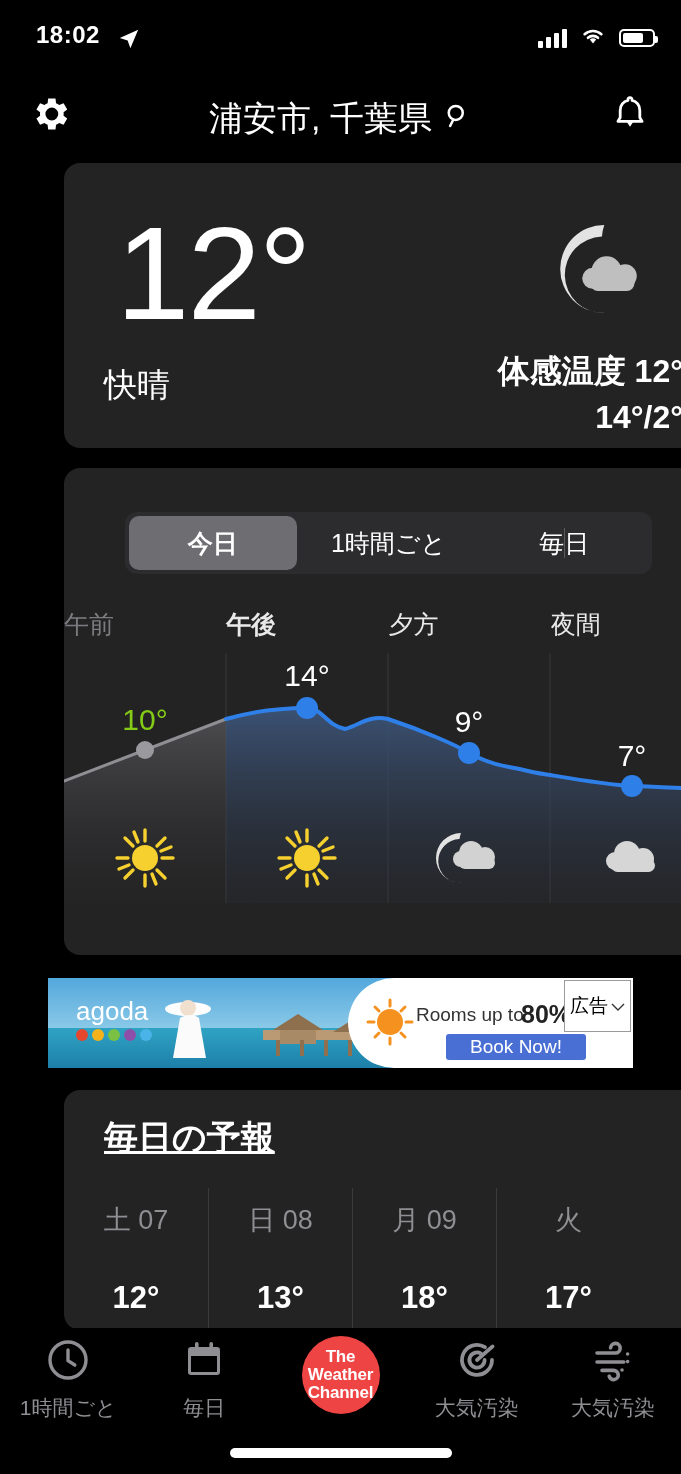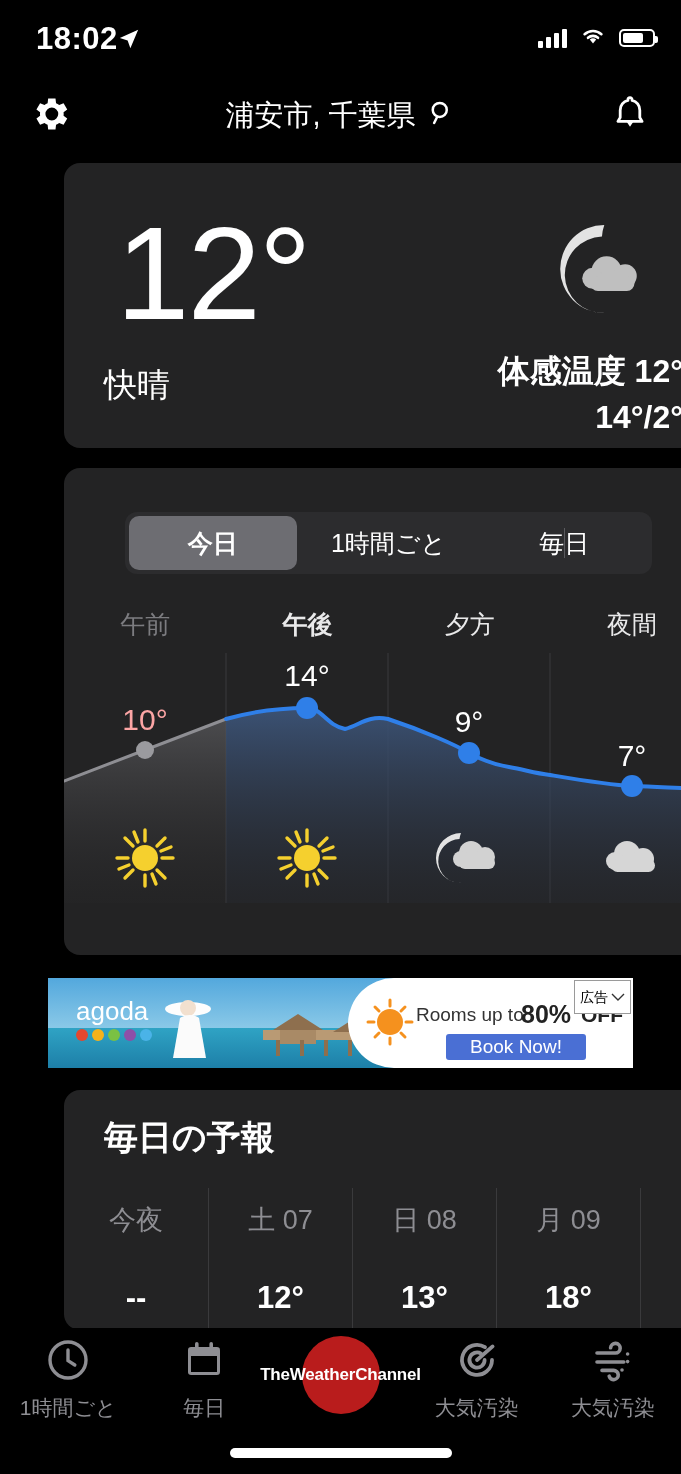--- a/index.html
+++ b/index.html
@@ -6,21 +6,21 @@
   html,body { width:681px; height:1474px; background:#000; overflow:hidden; }
   body {
     font-family:"Liberation Sans","DejaVu Sans",sans-serif;
     color:#fff; -webkit-font-smoothing:antialiased;
   }
   .phone { position:relative; width:681px; height:1474px; background:#000; }
 
   
   .statusbar { position:absolute; top:0; left:0; width:681px; height:72px; }
   .sb-time {
-    position:absolute; left:36px; top:21px; font-size:31px; font-weight:600;
+    position:absolute; left:36px; top:21px; font-size:24px; font-weight:600;
     letter-spacing:0.5px;
   }
   .sb-loc { position:absolute; left:118px; top:28px; }
   .sb-right { position:absolute; right:26px; top:26px; display:flex; align-items:center; gap:12px; }
   .bars { display:flex; align-items:flex-end; gap:3px; height:20px; }
   .bars i { display:block; width:5px; background:#fff; border-radius:1px; }
   .bars i:nth-child(1){height:7px;} .bars i:nth-child(2){height:11px;}
   .bars i:nth-child(3){height:15px;} .bars i:nth-child(4){height:19px;}
   .batt {
     width:36px; height:18px; border:2px solid #fff; border-radius:5px;
@@ -30,21 +30,21 @@
     content:""; position:absolute; right:-5px; top:5px; width:3px; height:7px;
     background:#fff; border-radius:0 2px 2px 0;
   }
   .batt span { display:block; height:100%; width:70%; background:#fff; border-radius:2px; }
 
   
   .header { position:absolute; top:92px; left:0; width:681px; height:62px; }
   .hdr-gear { position:absolute; left:28px; top:0px; }
   .hdr-title {
     position:absolute; left:0; right:0; top:4px; text-align:center;
-    font-size:29px; font-weight:500; display:flex; align-items:center;
+    font-size:34px; font-weight:500; display:flex; align-items:center;
     justify-content:center; gap:10px;
   }
   .hdr-bell { position:absolute; right:30px; top:0px; }
 
   
   .card { position:absolute; left:16px; width:649px; background:#232324; border-radius:16px;margin-left:48px; }
 
   
   .cc { top:163px; height:285px; }
   .cc-temp {
@@ -70,63 +70,63 @@
   }
   .seg-item.active { background:#6d6d72; font-weight:600; }
   .seg-div {
     position:absolute; left:50%; top:12px; width:1px; height:30px;
     background:#5a5a5e;
   }
   .periods {
     position:absolute; left:0; top:140px; width:649px; height:56px;
     display:flex;
   }
-  .period { flex:1; text-align:center; font-size:25px; color:#e9e9ea; }
+  .period { flex:1; text-align:left; font-size:25px; color:#e9e9ea; }
   .period.past { color:#7c7c80; }
   .period.now { font-weight:700; }
   .chart-wrap { position:absolute; left:0; top:185px; width:649px; height:300px; }
   .chart-svg { position:absolute; left:0; top:0; }
   .labels { position:absolute; left:0; top:0; width:649px; height:120px; }
   .tlabel { position:absolute; font-size:30px; font-weight:400; color:#fff; text-align:center; transform:translateX(-50%); }
-  .tlabel.past { color:#fca5a5; }
+  .tlabel.past { color:#84cc16; }
   .icons-row {
     position:absolute; left:0; top:160px; width:649px; display:flex;
   }
   .icon-cell { flex:1; display:flex; justify-content:center; align-items:center; height:90px; }
 
   
   .ad { position:absolute; left:48px; top:978px; width:585px; height:90px; overflow:hidden; background:#0a0a0a; }
   .ad-inner { position:absolute; inset:0; }
   .ad-badge {
     position:absolute; right:2px; top:2px; background:#fff; color:#000;
-    font-size:14px; padding:8px 5px; border:1px solid #9a9a9a; z-index:5;
+    font-size:19px; padding:14px 5px; border:1px solid #9a9a9a; z-index:5;
     display:flex; align-items:flex-end; gap:3px; line-height:1.15;
   }
 
   
   .dc { top:1090px; height:240px; overflow:hidden; }
-  .dc-title { position:absolute; left:40px; top:25px; font-size:34px; font-weight:700; }
+  .dc-title { position:absolute; left:40px; top:25px; font-size:34px; font-weight:700;text-decoration:underline; }
   .dc-row { position:absolute; left:0; top:98px; width:649px; height:145px; display:flex; }
   .dc-col {
     width:144px; flex:none; position:relative; text-align:center;
     border-left:1px solid #3a3a3c;
   }
   .dc-col:first-child { border-left:none; }
   .dc-day { font-size:27px; color:#8e8e93; margin-top:14px; }
   .dc-hi { font-size:31px; font-weight:700; margin-top:42px; }
   .dc-lo { font-size:31px; font-weight:400; color:#e4e4e6; margin-top:8px; }
 
   
   .tabbar { position:absolute; left:0; bottom:0; width:681px; height:146px; background:#000; }
   .tabs { display:flex; width:681px; height:110px; padding-top:8px; }
   .tab { flex:1; display:flex; flex-direction:column; align-items:center; gap:6px; }
   .tab-label { font-size:21px; color:#8e8e93; }
   .tab.brand .logo {
-    width:78px; height:78px; border-radius:50%; background:#b91c1c;
-    display:flex; flex-direction:row; align-items:center; justify-content:center;
+    width:78px; height:78px; border-radius:50%; background:#ef4444;
+    display:flex; flex-direction:column; align-items:center; justify-content:center;
     color:#fff; font-size:17px; font-weight:700; line-height:1.05; letter-spacing:-0.2px;
   }
   .home-ind {
     position:absolute; left:50%; transform:translateX(-50%); bottom:16px;
     width:222px; height:10px; background:#fff; border-radius:6px;
   }
 </style>
 </head>
 <body>
 
@@ -394,25 +394,20 @@
             <path d="M1 2l6 6 6-6" stroke="#333" stroke-width="1.4" fill="none"></path>
           </svg>
       </span>
     </div>
   </div>
 
   <div class="card dc">
     <div class="dc-title">毎日の予報</div>
     <div class="dc-row">
       <div class="dc-col">
-        <div class="dc-day">今夜</div>
-        <div class="dc-hi">--</div>
-        <div class="dc-lo">6°</div>
-      </div>
-      <div class="dc-col">
         <div class="dc-day">土 07</div>
         <div class="dc-hi">12°</div>
         <div class="dc-lo">7°</div>
       </div>
       <div class="dc-col">
         <div class="dc-day">日 08</div>
         <div class="dc-hi">13°</div>
         <div class="dc-lo">9°</div>
       </div>
       <div class="dc-col">

